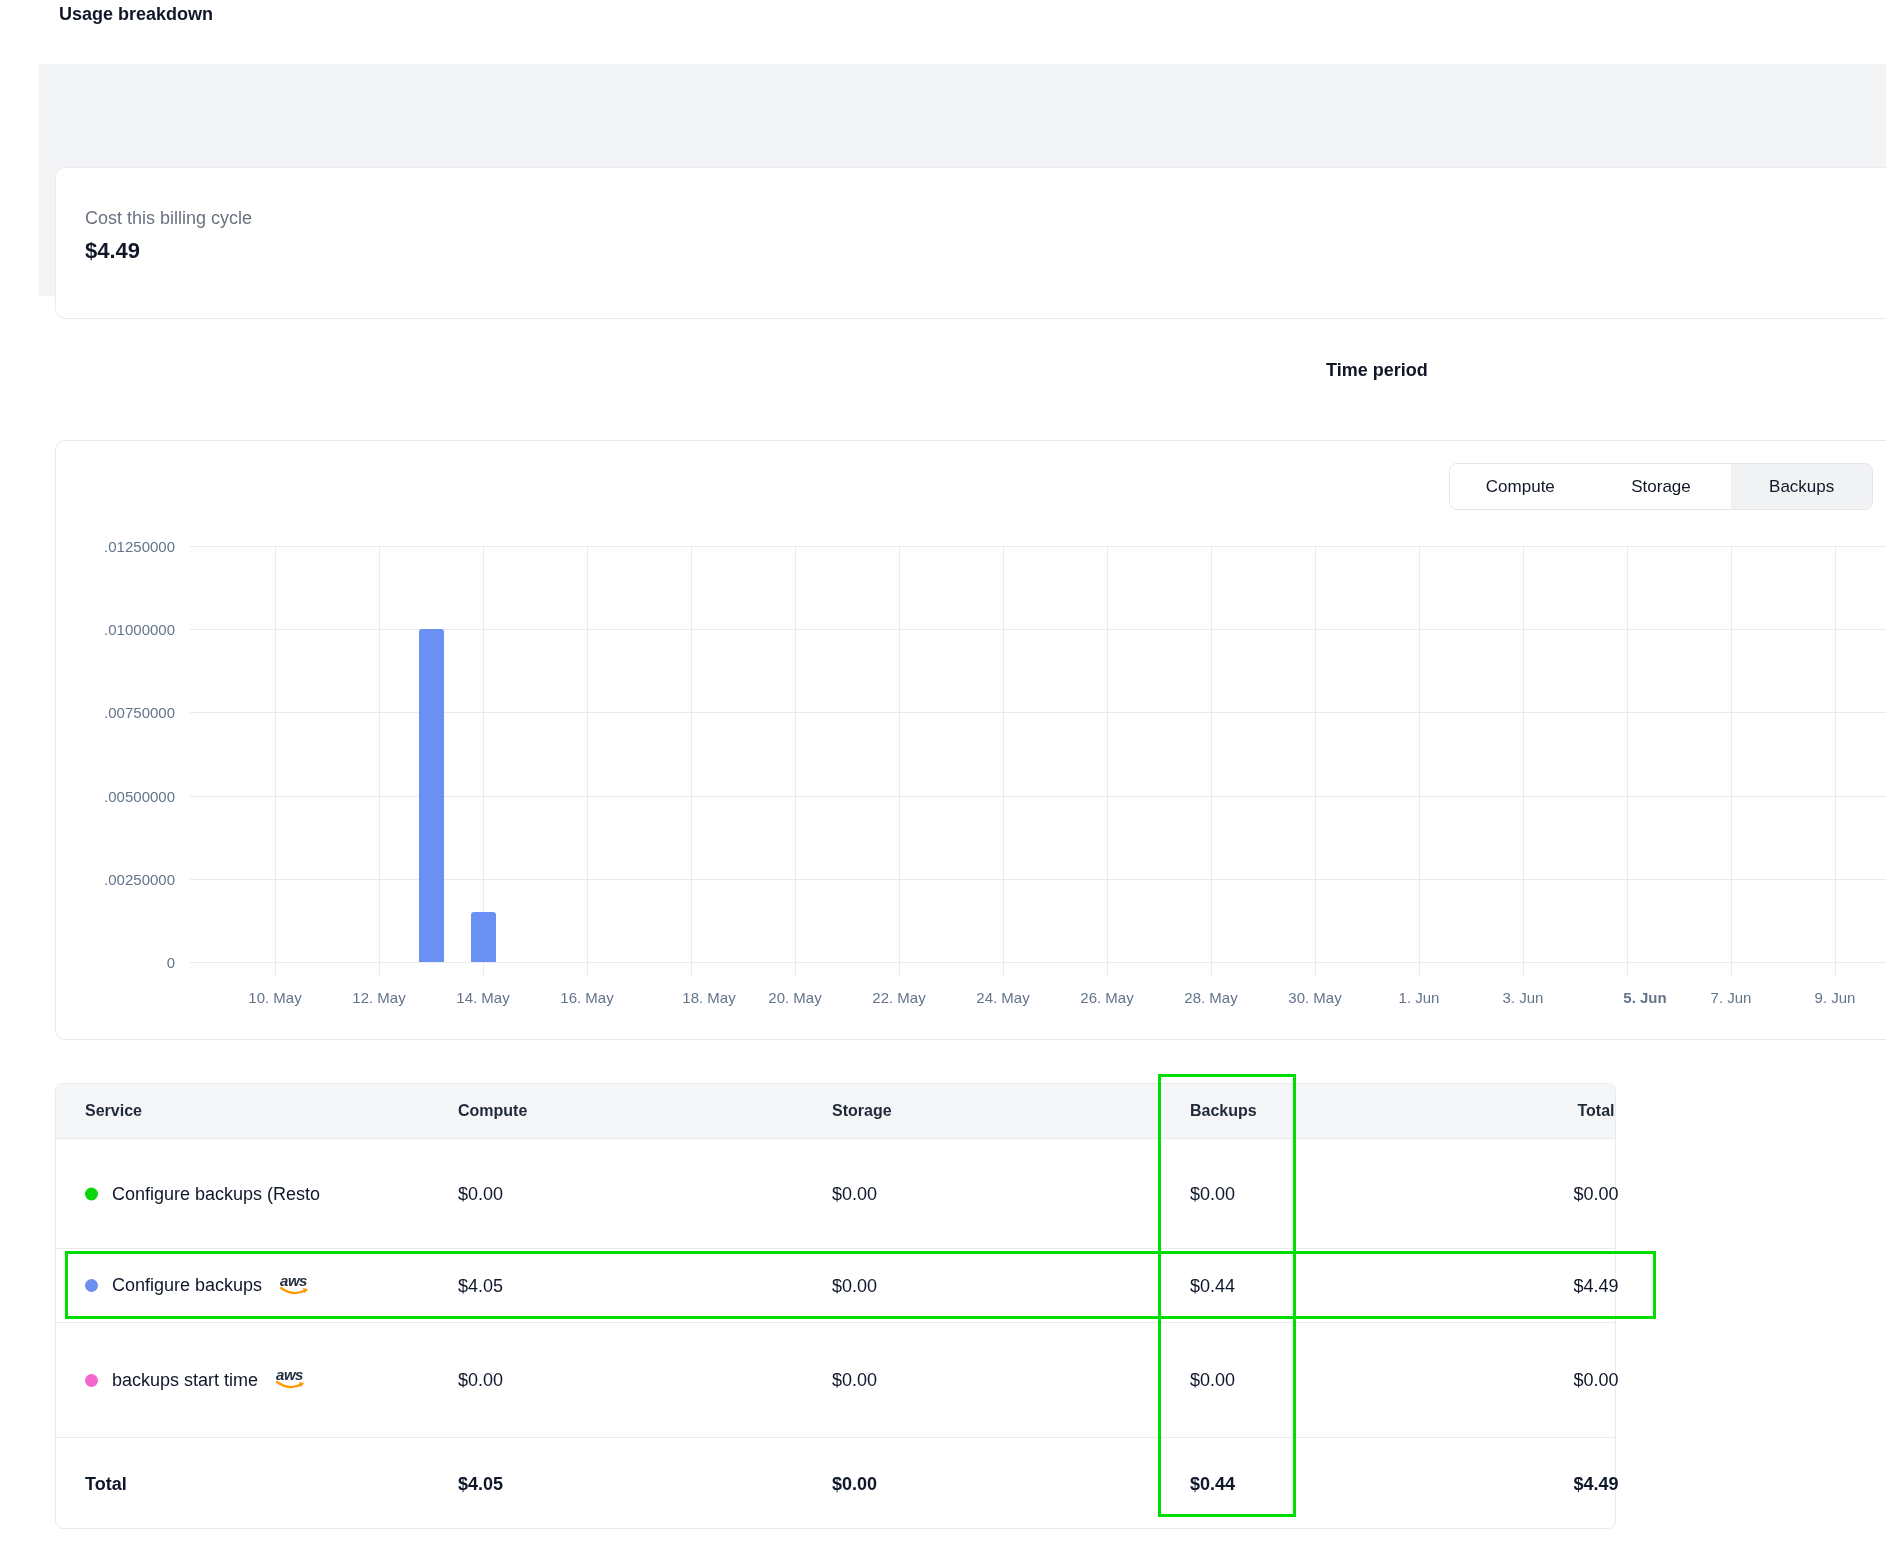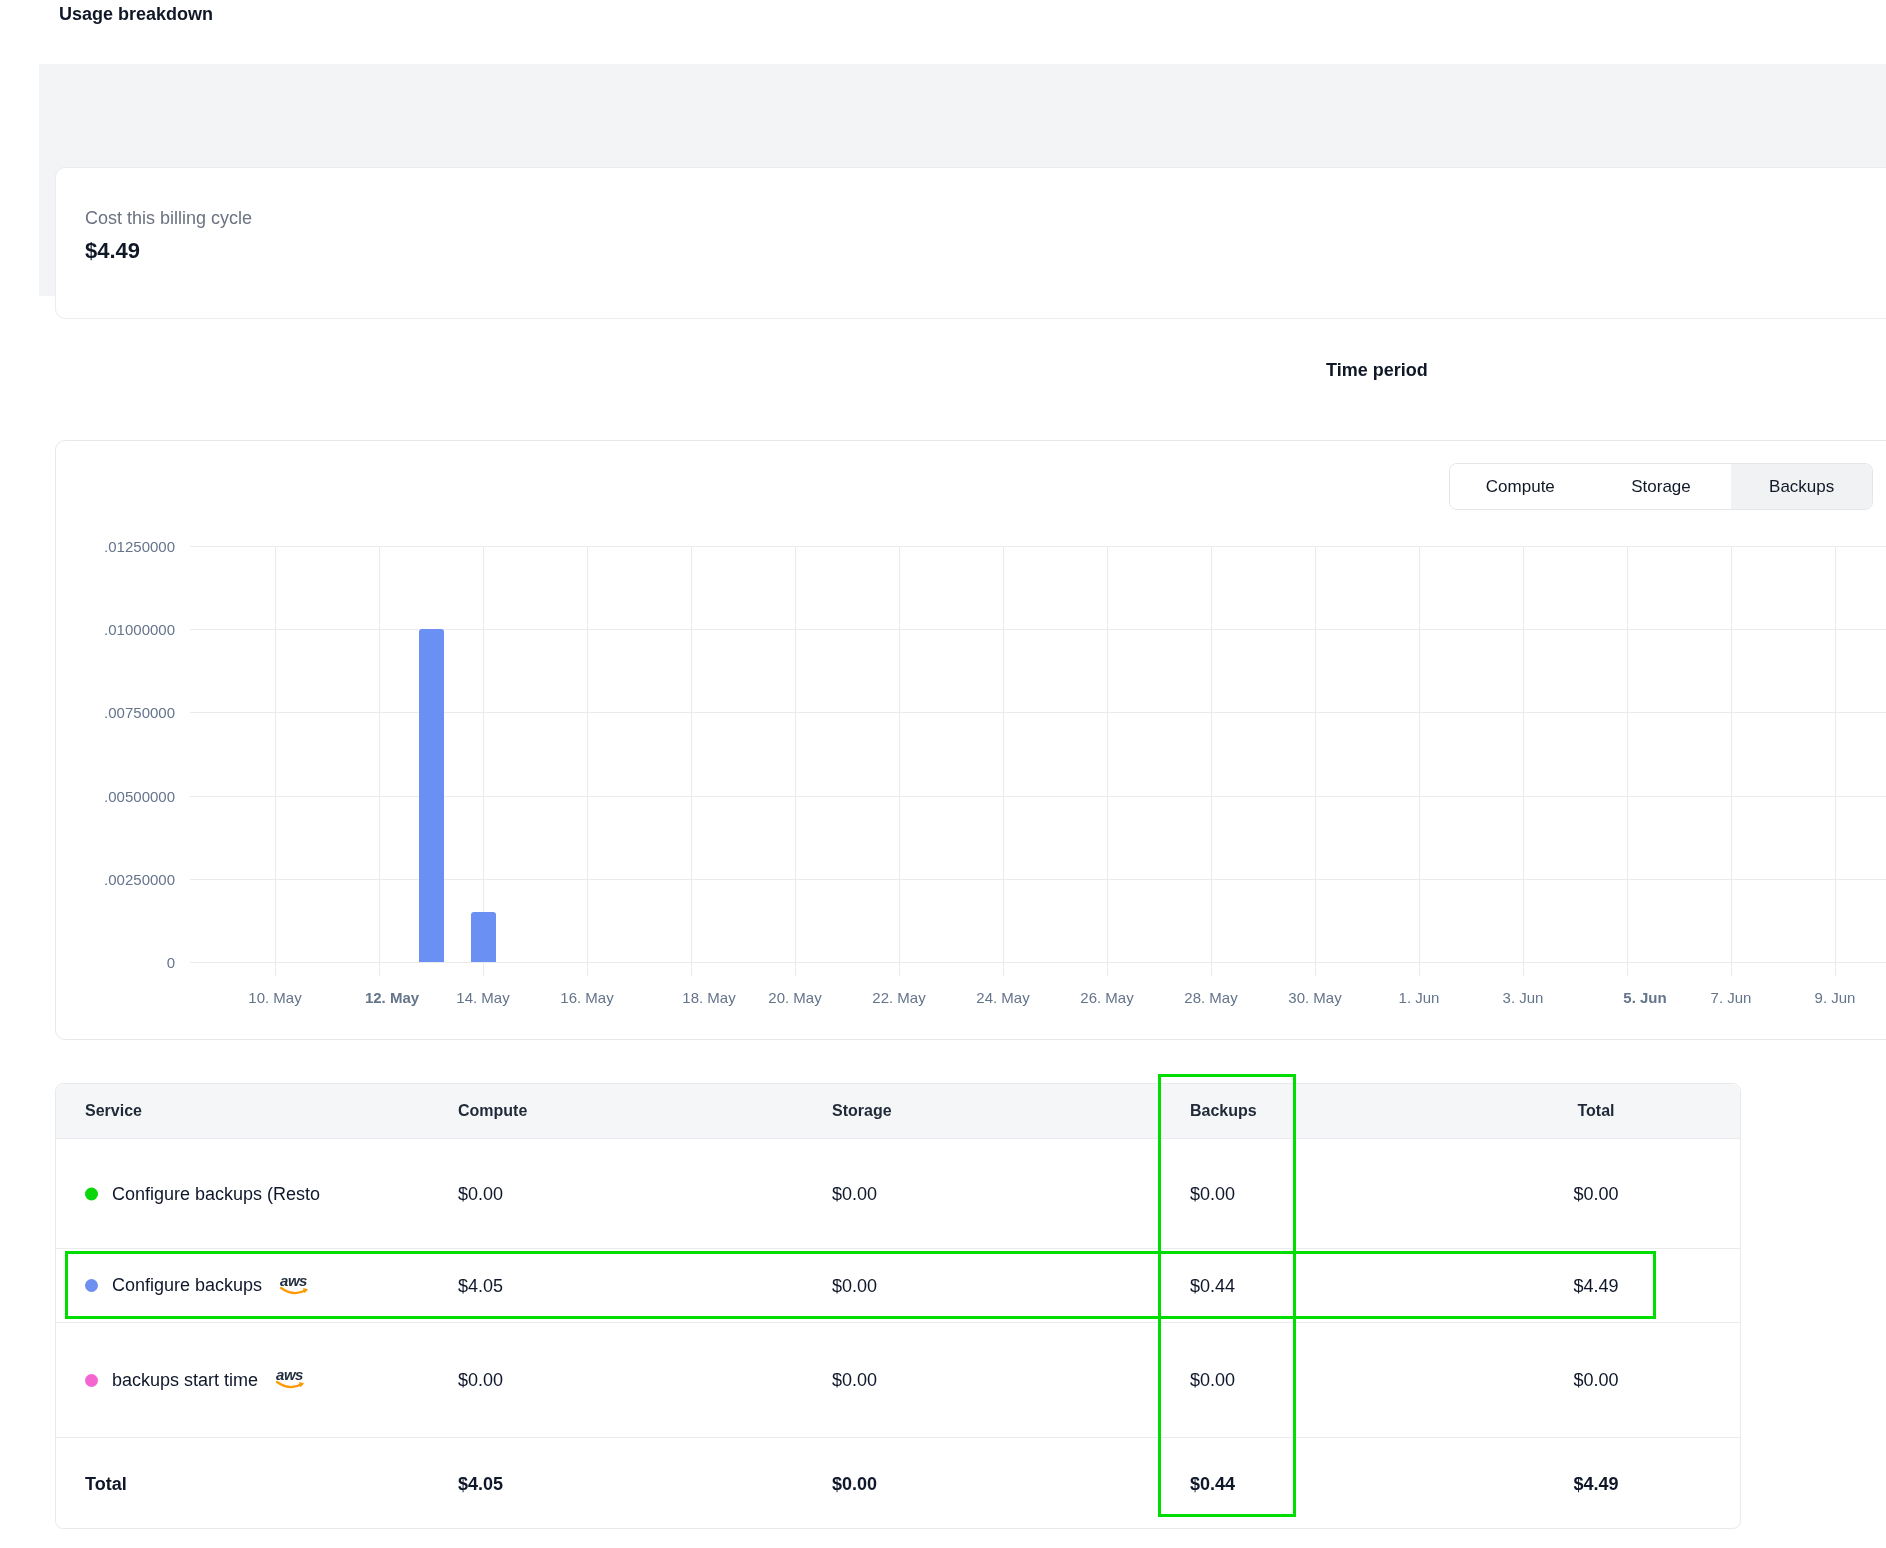--- a/index.html
+++ b/index.html
@@ -24,21 +24,21 @@
   .tab { flex:1; display:flex; align-items:center; justify-content:center; font-size:17px; color:#111827; cursor:pointer; background:#fff; }
   .tab.selected { background:#f1f2f4; }
 
   #chart-plot { position:absolute; left:0; top:0; width:1854px; height:600px; }
   .gridline-h { position:absolute; height:1px; background:#e9ebee; left:134px; width:1700px; }
   .gridline-v { position:absolute; width:1px; background:#e9ebee; top:105px; height:430px; }
   .ytick { position:absolute; width:110px; left:9px; text-align:right; font-size:15px; color:#64748b; transform:translateY(-50%); }
   .xtick { position:absolute; width:104px; text-align:center; font-size:15px; color:#64748b; top:548px; }
   .bar { position:absolute; width:25px; border-radius:3px 3px 0 0; }
 
-  .table-card { position:absolute; left:16px; top:1083px; width:1686px; height:446px; background:#fff; border:1px solid #e8eaec; border-radius:8px; }
+  .table-card { position:absolute; left:16px; top:1083px; width:1561px; height:446px; background:#fff; border:1px solid #e8eaec; border-radius:8px; }
   .t-header { position:absolute; left:0; top:0; width:100%; height:55px; background:#f5f6f8; border-bottom:1px solid #e9ebee; border-radius:8px 8px 0 0; }
   .t-row { position:absolute; left:0; width:100%; border-bottom:1px solid #e9ebee; }
   .t-row.r1 { top:55px;  height:110px; }
   .t-row.r2 { top:165px; height:74px;  }
   .t-row.r3 { top:239px; height:115px; }
   .t-row.total { top:354px; height:91px; border-bottom:none; }
   .cell { position:absolute; top:50%; transform:translateY(-50%); font-size:18px; color:#0f172a; white-space:nowrap; }
   .hcell { position:absolute; top:50%; transform:translateY(-50%); font-size:16px; font-weight:600; color:#1f2937; white-space:nowrap; }
   .col-service { left:29px; }
   .col-compute { left:402px; }
@@ -89,21 +89,21 @@
         <div class="ytick" style="top: 271.4px;">.00750000</div>
         <div class="gridline-h" style="top: 354.6px;"></div>
         <div class="ytick" style="top: 354.6px;">.00500000</div>
         <div class="gridline-h" style="top: 437.8px;"></div>
         <div class="ytick" style="top: 437.8px;">.00250000</div>
         <div class="gridline-h" style="top: 521px;"></div>
         <div class="ytick" style="top: 521px;">0</div>
         <div class="gridline-v" style="left: 219px; height: 430px;"></div>
         <div class="xtick" style="left: 167px;">10. May</div>
         <div class="gridline-v" style="left: 323px; height: 430px;"></div>
-        <div class="xtick" style="left: 284px; font-weight: bold;">12. May</div>
+        <div class="xtick" style="left: 271px;">12. May</div>
         <div class="gridline-v" style="left: 427px; height: 430px;"></div>
         <div class="xtick" style="left: 375px;">14. May</div>
         <div class="gridline-v" style="left: 531px; height: 430px;"></div>
         <div class="xtick" style="left: 479px;">16. May</div>
         <div class="gridline-v" style="left: 635px; height: 430px;"></div>
         <div class="xtick" style="left: 601px;">18. May</div>
         <div class="gridline-v" style="left: 739px; height: 430px;"></div>
         <div class="xtick" style="left: 687px;">20. May</div>
         <div class="gridline-v" style="left: 843px; height: 430px;"></div>
         <div class="xtick" style="left: 791px;">22. May</div>

